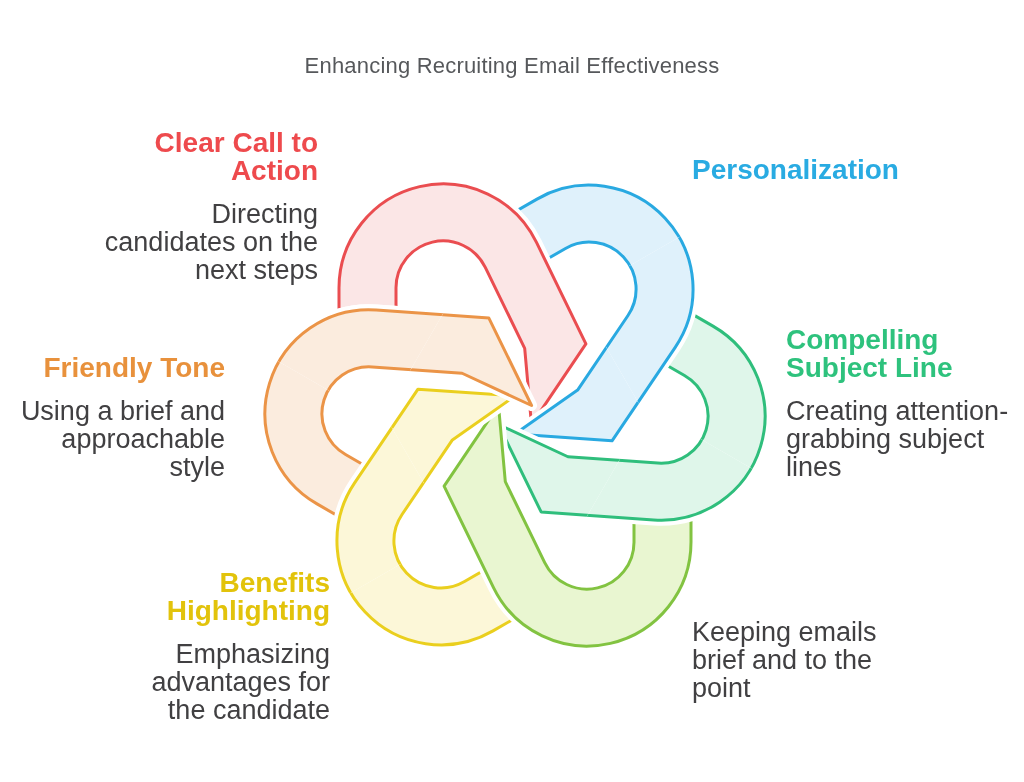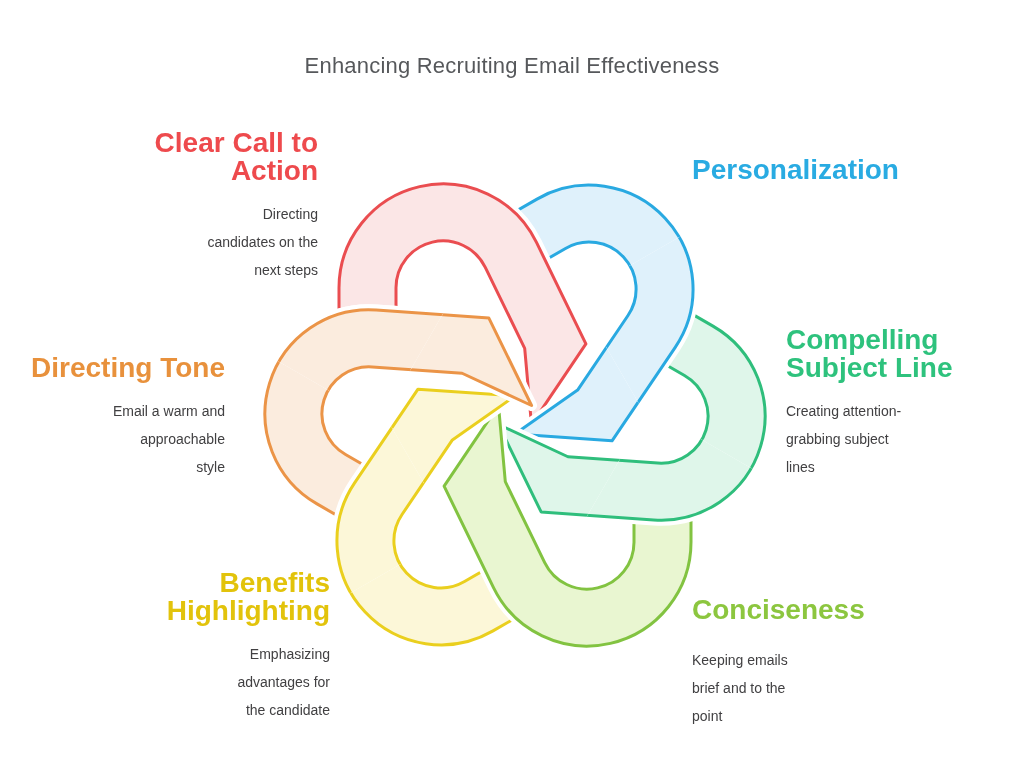--- a/index.html
+++ b/index.html
@@ -32,21 +32,21 @@
   .sec.align-left { text-align: left; }
 
   .sec-heading {
     font-size: 28px;
     font-weight: 700;
     line-height: 28px;
     white-space: pre-line;
   }
   .sec-body {
     margin-top: 15px;
-    font-size: 14px;
+    font-size: 27px;
     font-weight: 400;
     line-height: 28px;
     white-space: pre-line;
   }
 </style>
 </head>
 <body>
 
 <div class="canvas">
 
@@ -144,34 +144,33 @@
 
   <div class="sec align-left" style="left:786px; top:326px; width:232px;">
     <div class="sec-heading" style="color: rgb(46, 194, 125);">Compelling
 Subject Line</div>
     <div class="sec-body" style="color: rgb(65, 64, 66);">Creating attention-
 grabbing subject
 lines</div>
   </div>
 
   <div class="sec align-left" style="left:692px; top:596px; width:230px;">
-    <div class="sec-heading" style="color: rgb(140, 198, 63);">Conciseness</div>
     <div class="sec-body" style="color: rgb(65, 64, 66); margin-top: 22px;">Keeping emails
 brief and to the
 point</div>
   </div>
 
   <div class="sec align-right" style="right:694px; top:569px; width:240px;">
     <div class="sec-heading" style="color: rgb(226, 195, 11);">Benefits
 Highlighting</div>
     <div class="sec-body" style="color: rgb(65, 64, 66);">Emphasizing
 advantages for
 the candidate</div>
   </div>
 
   <div class="sec align-right" style="right:799px; top:354px; width:220px;">
-    <div class="sec-heading" style="color: rgb(232, 145, 60);">Directing Tone</div>
-    <div class="sec-body" style="color: rgb(65, 64, 66);">Email a warm and
+    <div class="sec-heading" style="color: rgb(232, 145, 60);">Friendly Tone</div>
+    <div class="sec-body" style="color: rgb(65, 64, 66);">Using a brief and
 approachable
 style</div>
   </div>
 
 </div>
 
 </body></html>

